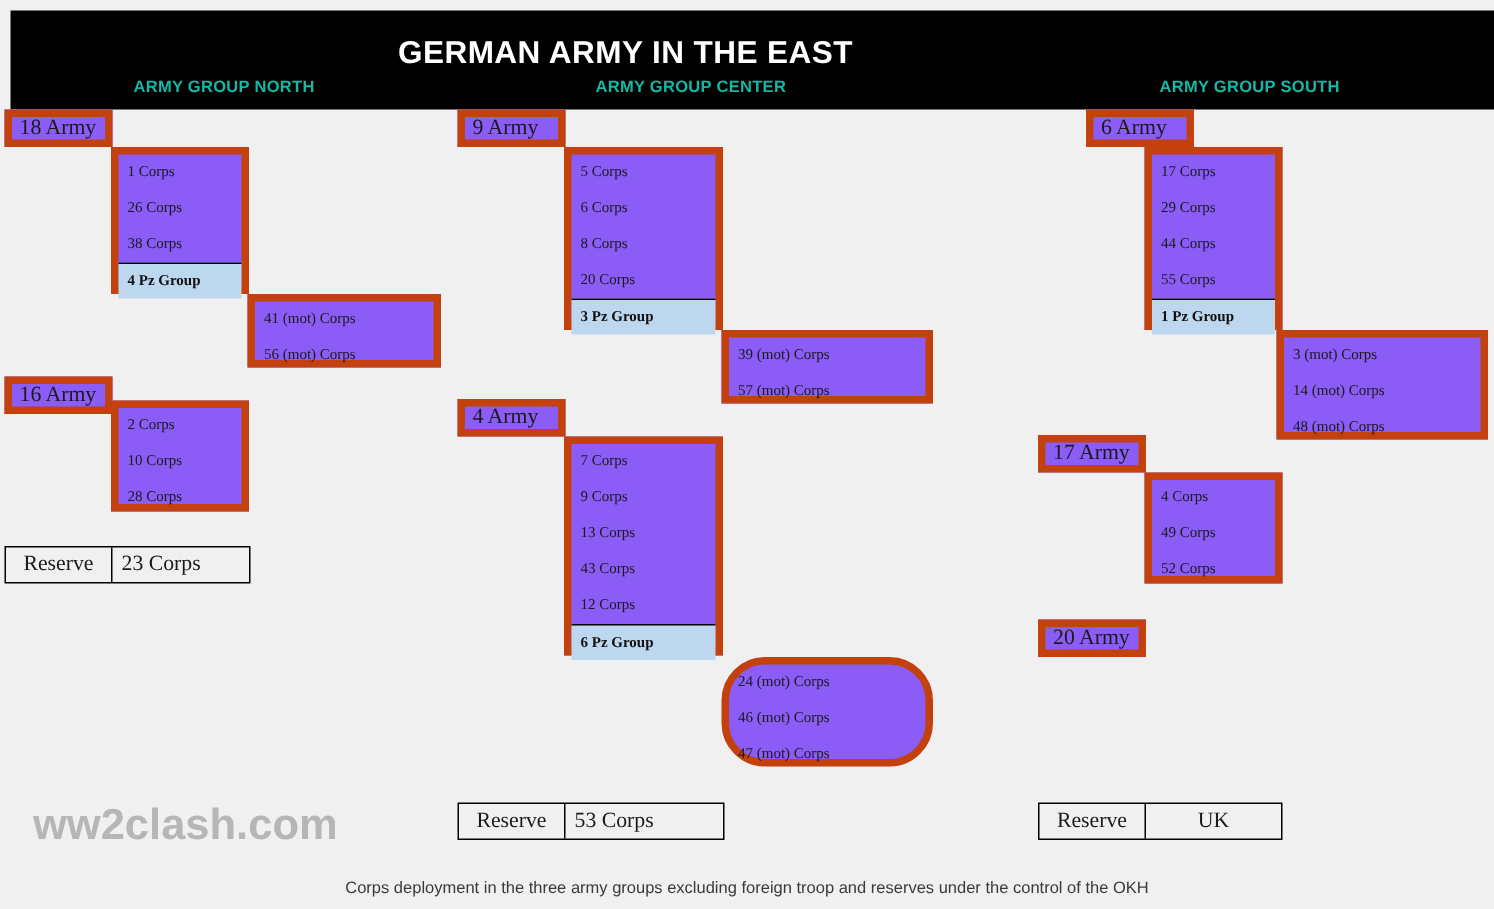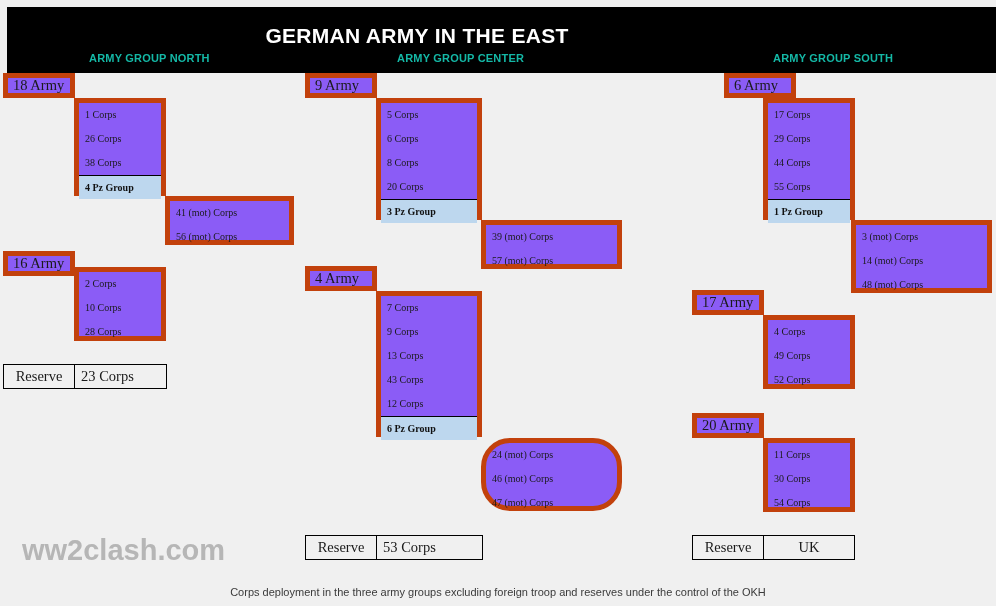--- a/index.html
+++ b/index.html
@@ -251,25 +251,20 @@
   <div class="box corps-list" style="left:763px; top:315px; width:92px; height:74px;">
     <div class="corps-row">4 Corps</div>
     <div class="corps-row">49 Corps</div>
     <div class="corps-row">52 Corps</div>
   </div>
 
   <div class="box army-label" style="left:692px; top:413px; width:72px; height:25px;">
     <span>20 Army</span>
   </div>
 
-  <div class="box corps-list" style="left:763px; top:438px; width:92px; height:74px;">
-    <div class="corps-row">11 Corps</div>
-    <div class="corps-row">30 Corps</div>
-    <div class="corps-row">54 Corps</div>
-  </div>
 
   <div class="reserve-box" style="left:692px; top:535px; width:163px;">
     <div class="reserve-label" style="width:71px;">Reserve</div>
     <div class="reserve-value center">UK</div>
   </div>
 
   <div class="watermark">ww2clash.com</div>
   <div class="footer-note">Corps deployment in the three army groups excluding foreign troop and reserves under the control of the OKH</div>
 
 </div>

